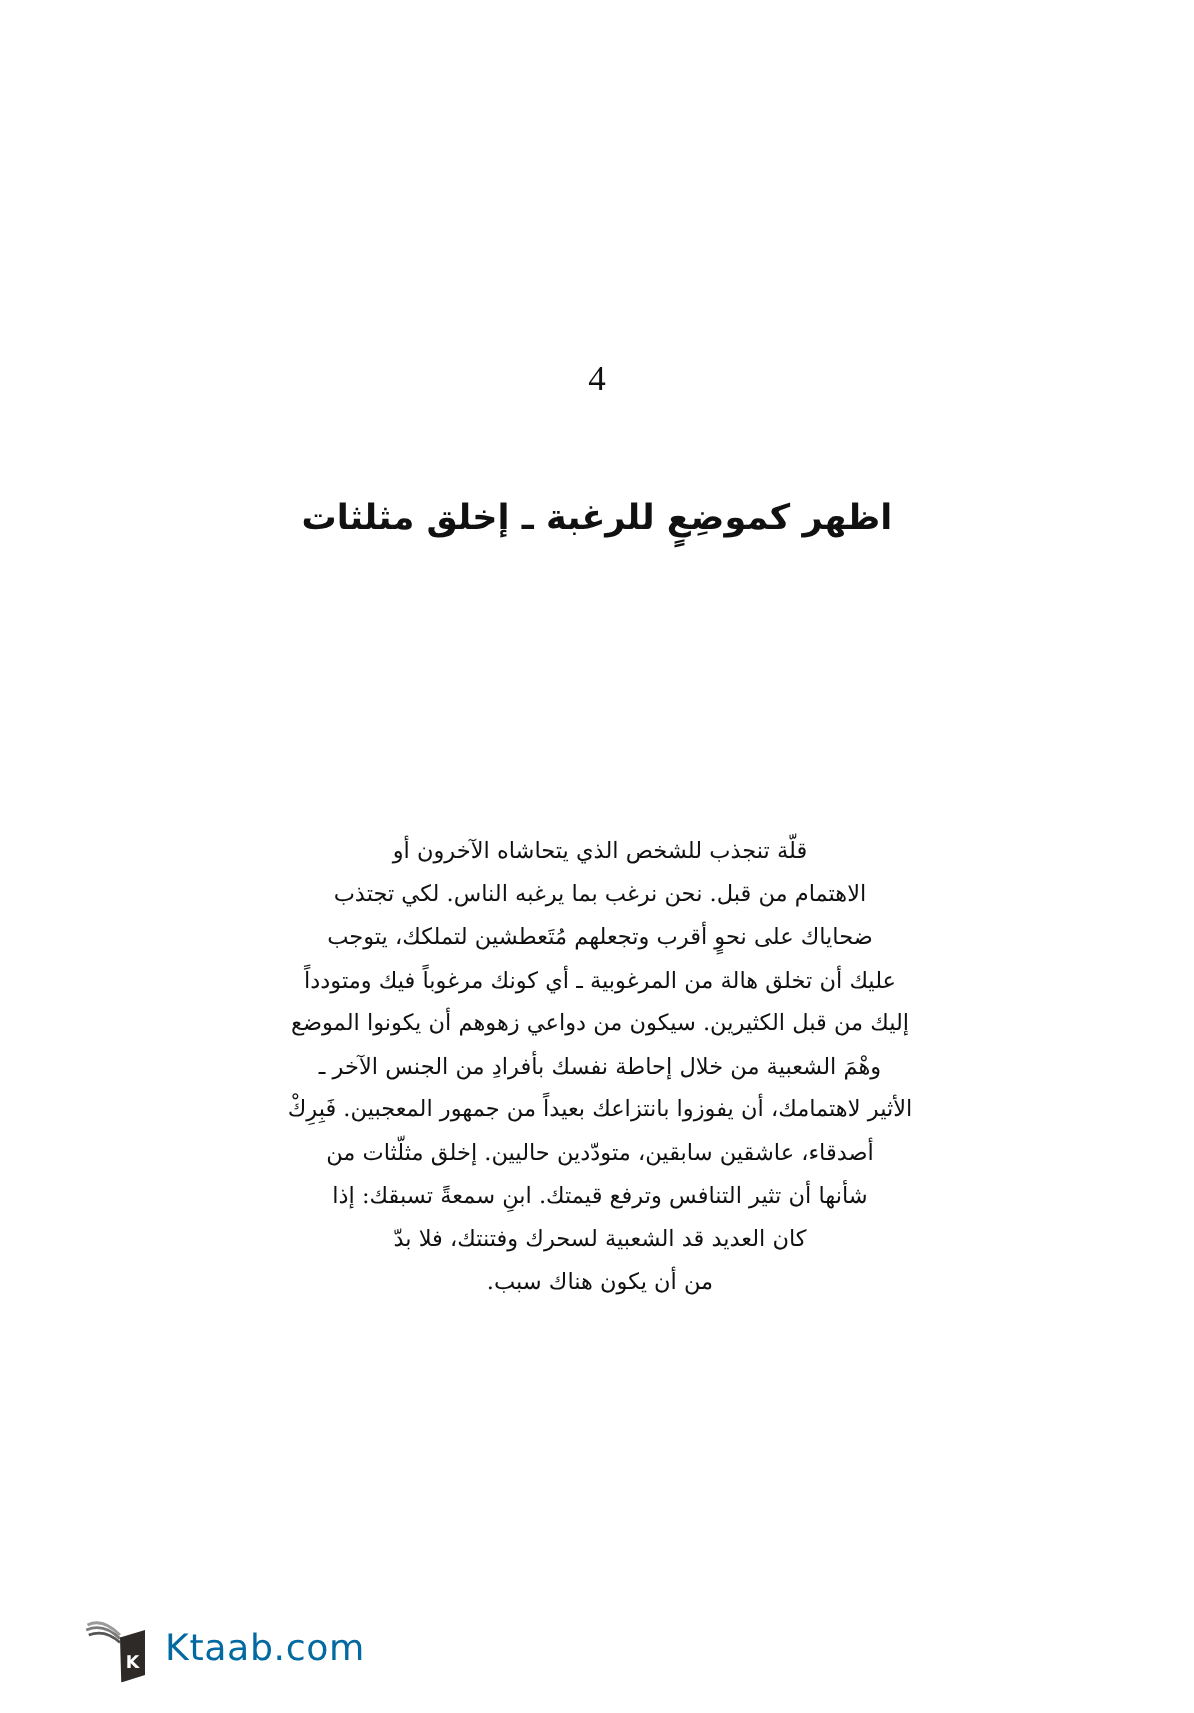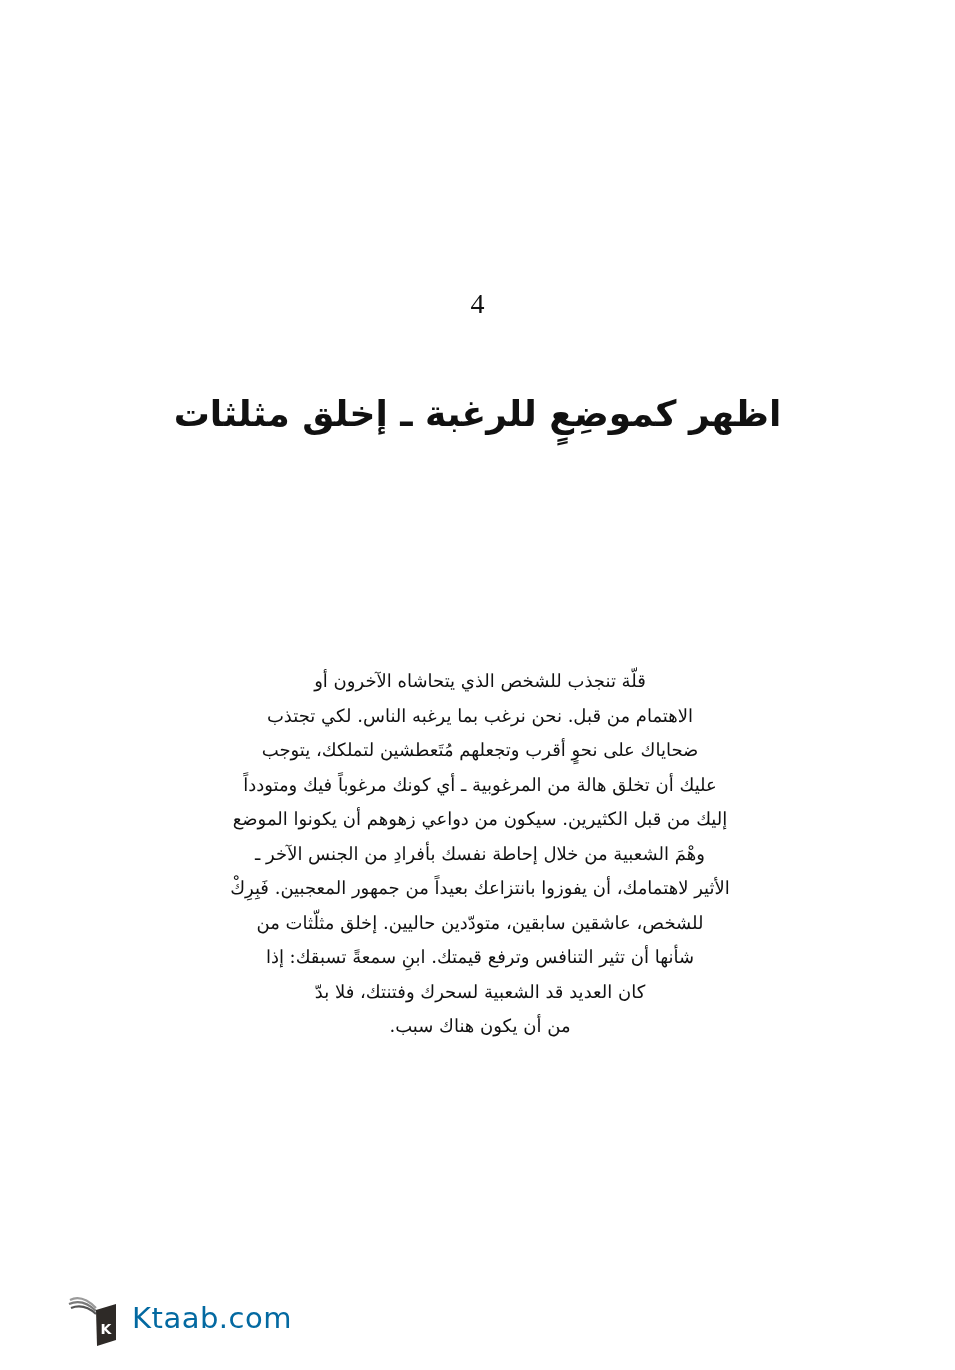--- a/index.html
+++ b/index.html
@@ -26,21 +26,21 @@
     }
     .chapter-title {
       position: absolute;
       top: 386px;
       left: 150px;
       width: 655px;
       text-align: center;
       direction: rtl;
       font-family: "DejaVu Sans", sans-serif;
       font-weight: bold;
-      font-size: 36px;
+      font-size: 28px;
       line-height: 56px;
       letter-spacing: 0;
     }
     .body-text {
       position: absolute;
       top: 664px;
       left: 210px;
       width: 540px;
       direction: rtl;
       text-align: center;
@@ -83,21 +83,21 @@
 <div class="chapter-title">اظهر كموضِعٍ للرغبة ـ إخلق مثلثات</div>
 
 <div class="body-text">
   <span class="body-line">قلّة تنجذب للشخص الذي يتحاشاه الآخرون أو</span>
   <span class="body-line">الاهتمام من قبل. نحن نرغب بما يرغبه الناس. لكي تجتذب</span>
   <span class="body-line">ضحاياك على نحوٍ أقرب وتجعلهم مُتَعطشين لتملكك، يتوجب</span>
   <span class="body-line">عليك أن تخلق هالة من المرغوبية ـ أي كونك مرغوباً فيك ومتودداً</span>
   <span class="body-line">إليك من قبل الكثيرين. سيكون من دواعي زهوهم أن يكونوا الموضع</span>
   <span class="body-line">وهْمَ الشعبية من خلال إحاطة نفسك بأفرادِ من الجنس الآخر ـ</span>
   <span class="body-line">الأثير لاهتمامك، أن يفوزوا بانتزاعك بعيداً من جمهور المعجبين. فَبِرِكْ</span>
-  <span class="body-line">للشخص، عاشقين سابقين، متودّدين حاليين. إخلق مثلّثات من</span>
+  <span class="body-line">أصدقاء، عاشقين سابقين، متودّدين حاليين. إخلق مثلّثات من</span>
   <span class="body-line">شأنها أن تثير التنافس وترفع قيمتك. ابنِ سمعةً تسبقك: إذا</span>
   <span class="body-line">كان العديد قد الشعبية لسحرك وفتنتك، فلا بدّ</span>
   <span class="body-line">من أن يكون هناك سبب.</span>
 </div>
 
 <div class="logo">
   <div class="logo-mark">
     <svg width="56" height="56" viewBox="0 0 56 56">
 
       <path d="M4 10 Q16 4 30 18" stroke="#9a9a9a" stroke-width="2.2" fill="none"></path>

